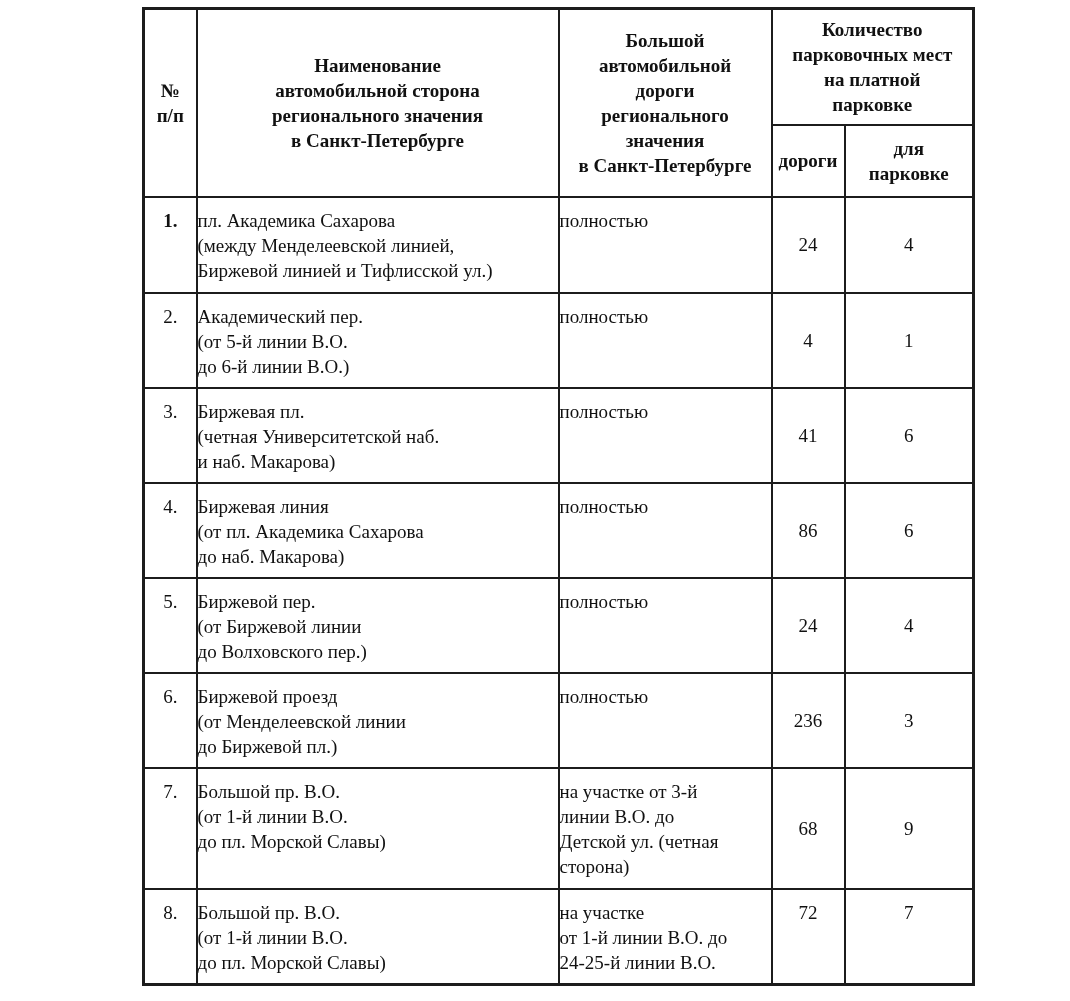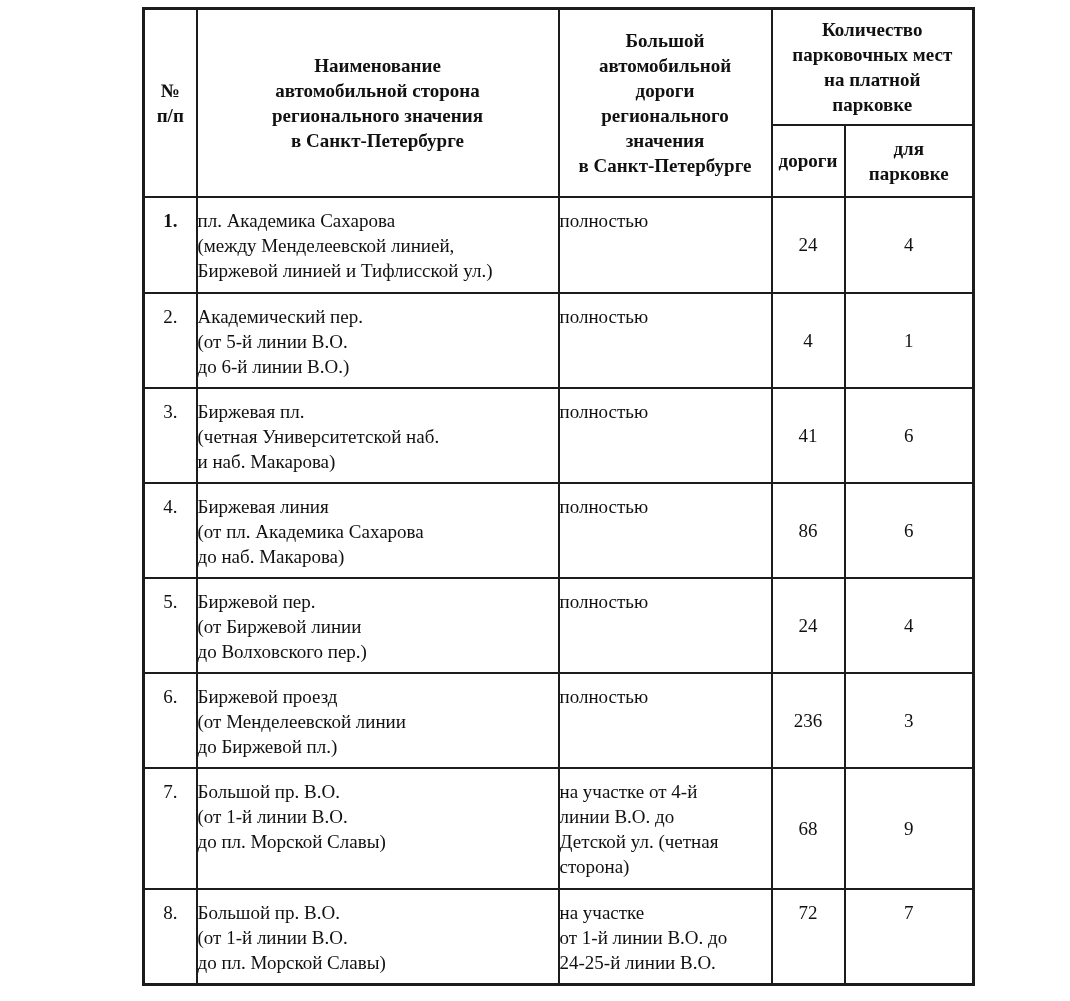--- a/index.html
+++ b/index.html
@@ -165,21 +165,21 @@
 до Биржевой пл.)</td>
         <td class="sect-cell">полностью</td>
         <td class="val-cell">236</td>
         <td class="val-cell">3</td>
       </tr>
       <tr class="r7">
         <td class="num-cell">7.</td>
         <td class="name-cell">Большой пр. В.О.
 (от 1-й линии В.О.
 до пл. Морской Славы)</td>
-        <td class="sect-cell">на участке от 4-й
+        <td class="sect-cell">на участке от 3-й
 линии В.О. до
 Детской ул. (четная
 сторона)</td>
         <td class="val-cell">68</td>
         <td class="val-cell">9</td>
       </tr>
       <tr class="r8 vtop">
         <td class="num-cell">8.</td>
         <td class="name-cell">Большой пр. В.О.
 (от 1-й линии В.О.

